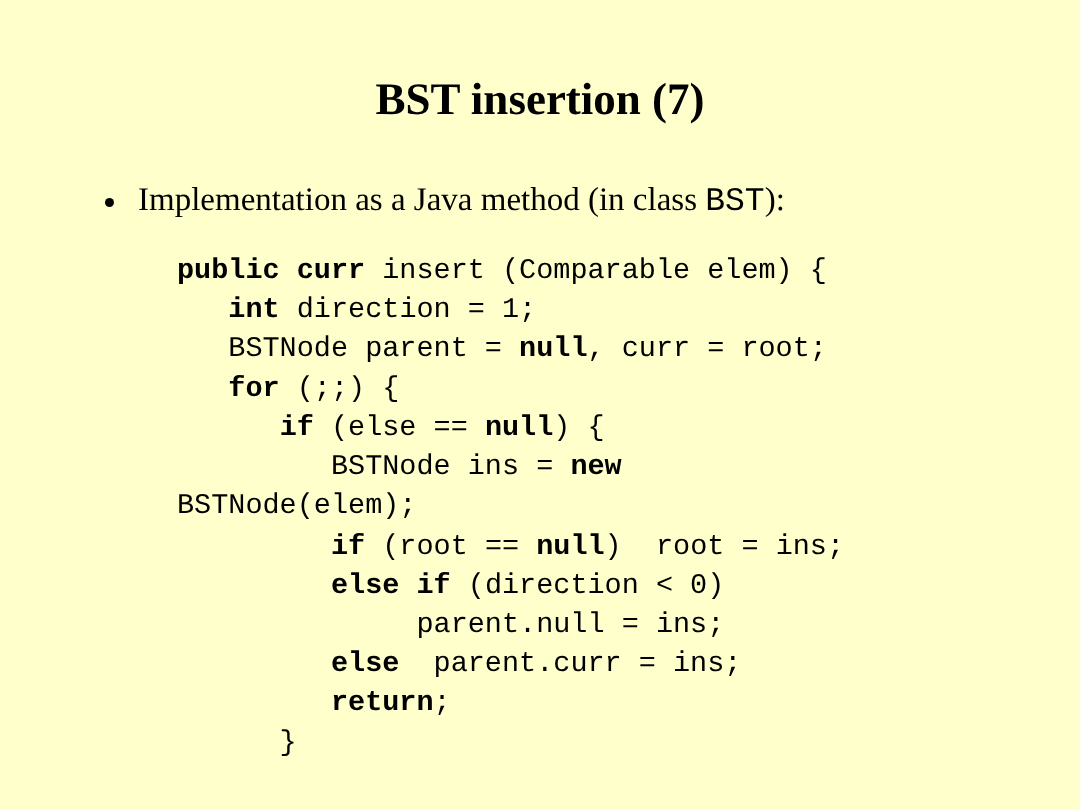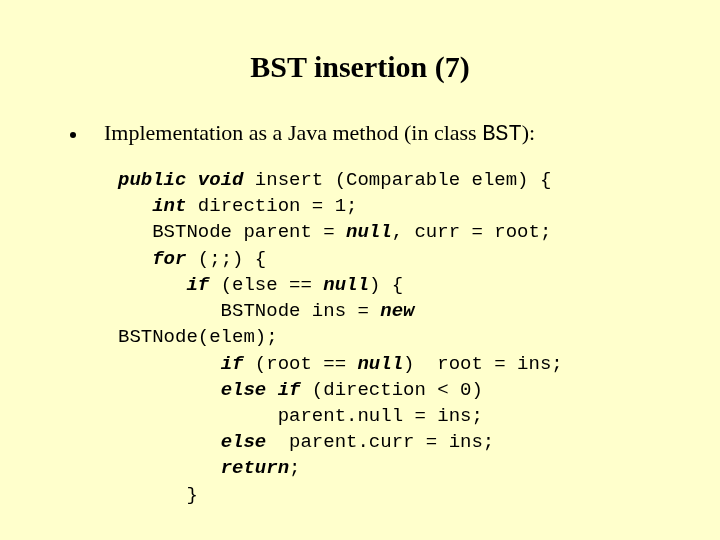--- a/index.html
+++ b/index.html
@@ -22,21 +22,20 @@
     font-weight: bold;
     font-size: 30px;
     margin-bottom: 36px;
   }
   .bullet-row {
     display: flex;
     align-items: flex-start;
     font-size: 22px;
     margin-left: 30px;
     margin-bottom: 20px;
-    gap: 12px;
   }
   .bullet-dot {
     width: 6px;
     height: 6px;
     background: #000;
     border-radius: 50%;
     margin-top: 12px;
     margin-right: 16px;
     flex: none;
   }
@@ -44,37 +43,37 @@
   .mono {
     font-family: "Courier New", Courier, monospace;
   }
   .code {
     font-family: "Courier New", Courier, monospace;
     font-size: 19px;
     line-height: 1.38;
     white-space: pre;
     margin-left: 78px;
   }
-  .bold { font-weight: bold; font-style: italic; }
+  .bold { font-weight: bold; }
 </style>
 </head>
 <body>
 
 <div class="slide">
 
   <div class="title">BST insertion (7)</div>
 
   <div class="bullet-row">
     <div class="bullet-dot"></div>
     <div class="bullet-text">
       <span>Implementation as a Java method (in class </span><span class="mono">BST</span><span>):</span>
     </div>
   </div>
 
-  <div class="code"><span class="bold">public</span><span> </span><span class="bold">void</span><span> insert (Comparable elem) {</span>
+  <div class="code"><span class="bold">public</span><span> </span><span class="bold">curr</span><span> insert (Comparable elem) {</span>
 <span>   </span><span class="bold">int</span><span> direction = 1;</span>
 <span>   BSTNode parent = </span><span class="bold">null</span><span>, curr = root;</span>
 <span>   </span><span class="bold">for</span><span> (;;) {</span>
 <span>      </span><span class="bold">if</span><span> (else == </span><span class="bold">null</span><span>) {</span>
 <span>         BSTNode ins = </span><span class="bold">new</span>
 <span>BSTNode(elem);</span>
 <span>         </span><span class="bold">if</span><span> (root == </span><span class="bold">null</span><span>)  root = ins;</span>
 <span>         </span><span class="bold">else</span><span> </span><span class="bold">if</span><span> (direction &lt; 0)</span>
 <span>              parent.null = ins;</span>
 <span>         </span><span class="bold">else</span><span>  parent.curr = ins;</span>

